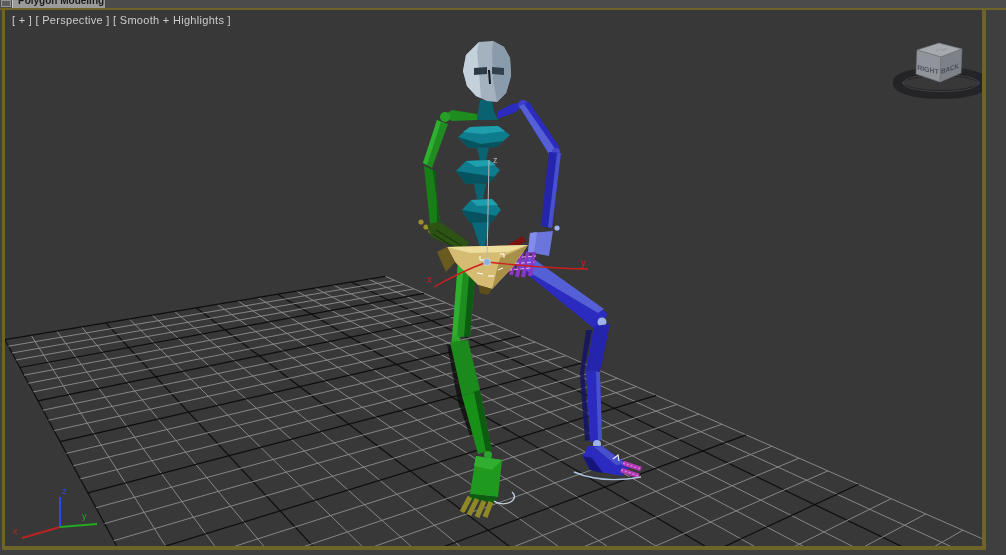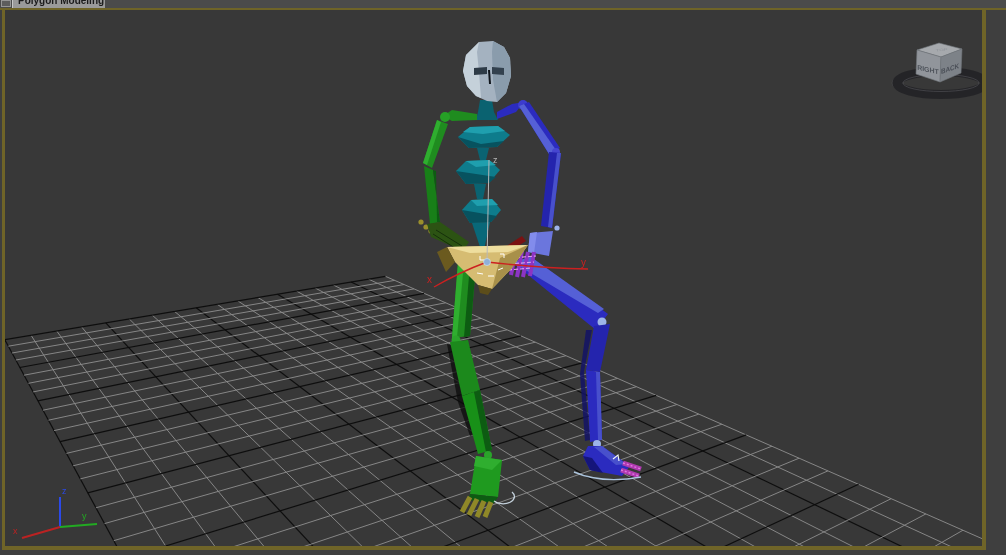--- a/index.html
+++ b/index.html
@@ -33,20 +33,21 @@
 <div class="stage">
 
   <div class="topbar">
     <div class="app-icon"></div>
     <div class="ribbon-tab">
       <span>Polygon Modeling</span>
     </div>
   </div>
   <div class="accent-line"></div>
 
+  <div class="vp-label">[ + ] [ Perspective ] [ Smooth + Highlights ]</div>
 
   <div class="viewport">
     <svg width="1006" height="555" viewBox="0 0 1006 555">
 
       <g stroke-opacity="0.95">
           <line x1="375.1" y1="1022.7" x2="4.8" y2="339.7" stroke="#0c0c0c" stroke-width="1.2"></line>
           <line x1="441.2" y1="977.6" x2="31.1" y2="335.3" stroke="#8a8a8a" stroke-width="1"></line>
           <line x1="501.6" y1="936.6" x2="56.7" y2="331.0" stroke="#8a8a8a" stroke-width="1"></line>
           <line x1="556.9" y1="898.9" x2="81.6" y2="326.9" stroke="#8a8a8a" stroke-width="1"></line>
           <line x1="607.8" y1="864.3" x2="105.8" y2="322.9" stroke="#0c0c0c" stroke-width="1.2"></line>

